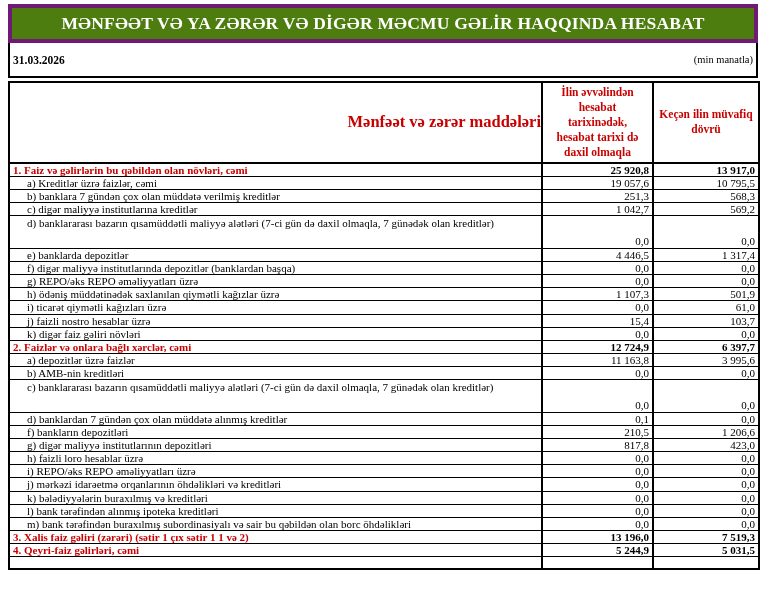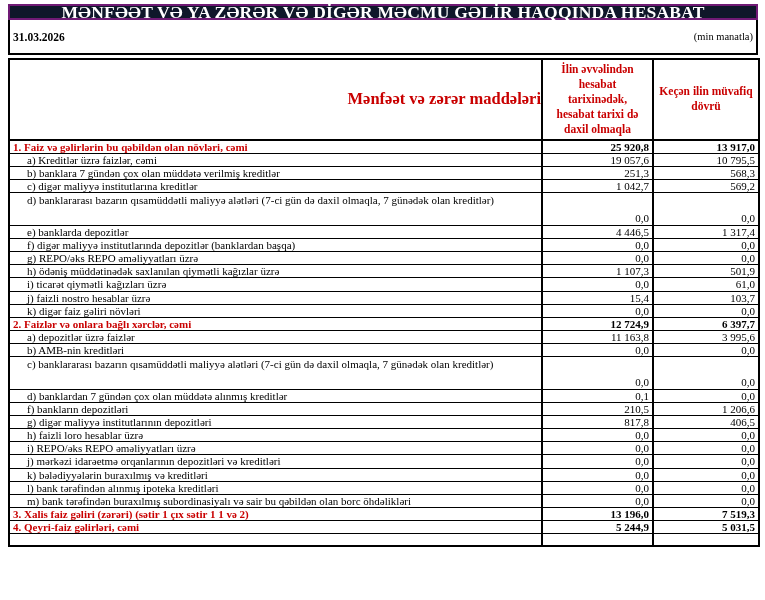--- a/index.html
+++ b/index.html
@@ -6,23 +6,23 @@
   html, body {
     width: 765px; height: 600px;
     overflow: hidden;
     background: #ffffff;
     font-family: "Liberation Serif", "DejaVu Serif", serif;
   }
   .page { padding: 4px 7px 0 8px; }
 
   
   .title-bar {
-    background: #0f172a;
-    border: 2px solid #701a75;
-    height: 16px;
+    background: #4d7c0f;
+    border: 4px solid #701a75;
+    height: 39px;
     display: flex; align-items: center; justify-content: center;
   }
   .title-bar span {
     color: #ffffff;
     font-weight: bold;
     font-size: 17.5px;
     letter-spacing: 0.2px;
     white-space: nowrap;
   }
 
@@ -196,34 +196,34 @@
           <td class="num">0,0</td>
         </tr>
         <tr class="item">
           <td class="label">f) bankların depozitləri</td>
           <td class="num">210,5</td>
           <td class="num">1 206,6</td>
         </tr>
         <tr class="item">
           <td class="label">g) digər maliyyə institutlarının depozitləri</td>
           <td class="num">817,8</td>
-          <td class="num">406,5</td>
+          <td class="num">423,0</td>
         </tr>
         <tr class="item">
           <td class="label">h) faizli loro hesablar üzrə</td>
           <td class="num">0,0</td>
           <td class="num">0,0</td>
         </tr>
         <tr class="item">
           <td class="label">i) REPO/əks REPO əməliyyatları üzrə</td>
           <td class="num">0,0</td>
           <td class="num">0,0</td>
         </tr>
         <tr class="item">
-          <td class="label">j) mərkəzi idarəetmə orqanlarının depozitləri və kreditləri</td>
+          <td class="label">j) mərkəzi idarəetmə orqanlarının öhdəlikləri və kreditləri</td>
           <td class="num">0,0</td>
           <td class="num">0,0</td>
         </tr>
         <tr class="item">
           <td class="label">k) bələdiyyələrin buraxılmış və kreditləri</td>
           <td class="num">0,0</td>
           <td class="num">0,0</td>
         </tr>
         <tr class="item">
           <td class="label">l) bank tərəfindən alınmış ipoteka kreditləri</td>

